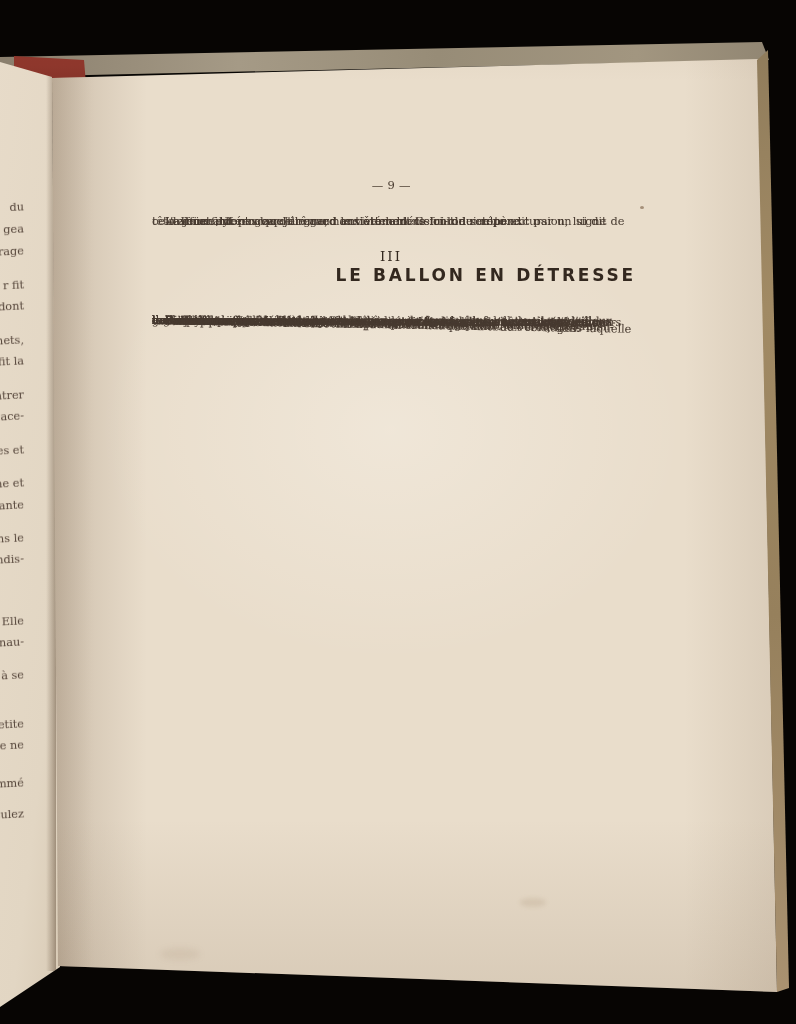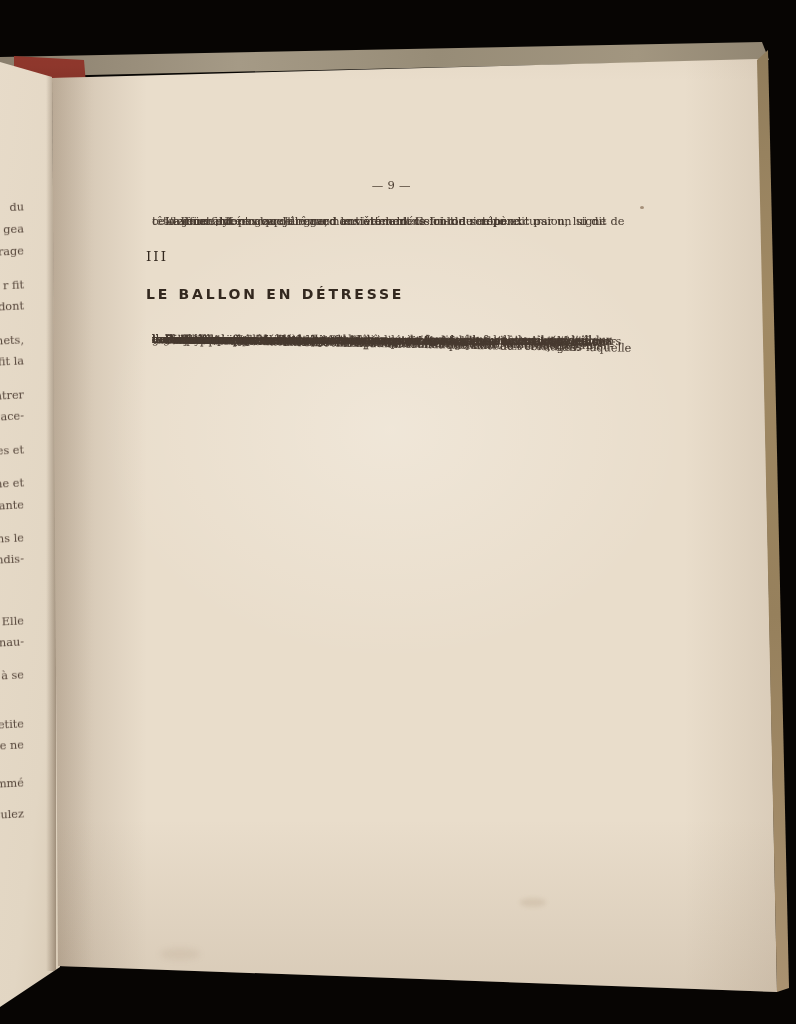--- a/index.html
+++ b/index.html
@@ -71,25 +71,25 @@
     color:var(--ink,#473a30);
     font-size:11.4px;line-height:19px;
     letter-spacing:-0.1px;word-spacing:0.8px;
   }
   .text-block > *{position:static;}
   .folio{display:block;text-align:center;transform:translateX(-6px);
     font-size:11.5px;margin:0 0 17px 0;color:#4a3c31;}
   .para{display:block;margin:0;transform-origin:0 50%;}
   .line{display:block;white-space:nowrap;}
   .line.first{text-indent:13px;}
-  .chap-num{display:block;text-align:left;transform:translateX(-6px);
+  .chap-num{display:block;text-align:center;transform:translateX(-6px);
     margin-top:52px;font-size:13.5px;letter-spacing:2px;color:var(--hink,#33281f);}
-  .chap-title{display:block;text-align:left;transform:translateX(-6px);
-    margin-top:19px;font-family:"DejaVu Sans",sans-serif;font-weight:bold;
-    font-size:14px;letter-spacing:2.8px;color:var(--hink,#33281f);}
+  .chap-title{display:block;text-align:right;transform:translateX(-6px);
+    font-family:"DejaVu Sans",sans-serif;font-weight:bold;
+    font-size:17px;letter-spacing:2.8px;color:var(--hink,#33281f);}
   #body{display:block;margin-top:26px;line-height:18.5px;}
   #intro{display:block;}
 
   
   #body .para:nth-child(1){transform:rotate(.10deg);}
   #body .para:nth-child(2){transform:rotate(.15deg);}
   #body .para:nth-child(3){transform:rotate(.25deg);}
   #body .para:nth-child(4){transform:rotate(.35deg);}
   #body .para:nth-child(5){transform:rotate(.40deg);}
   #body .para:nth-child(6){transform:rotate(.55deg);}

